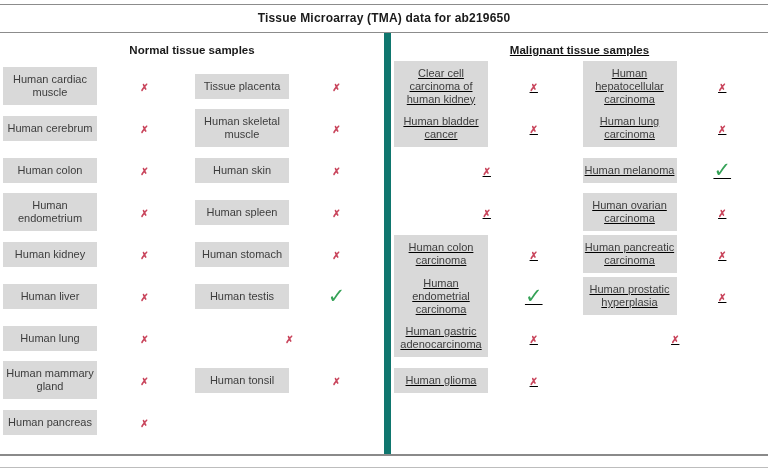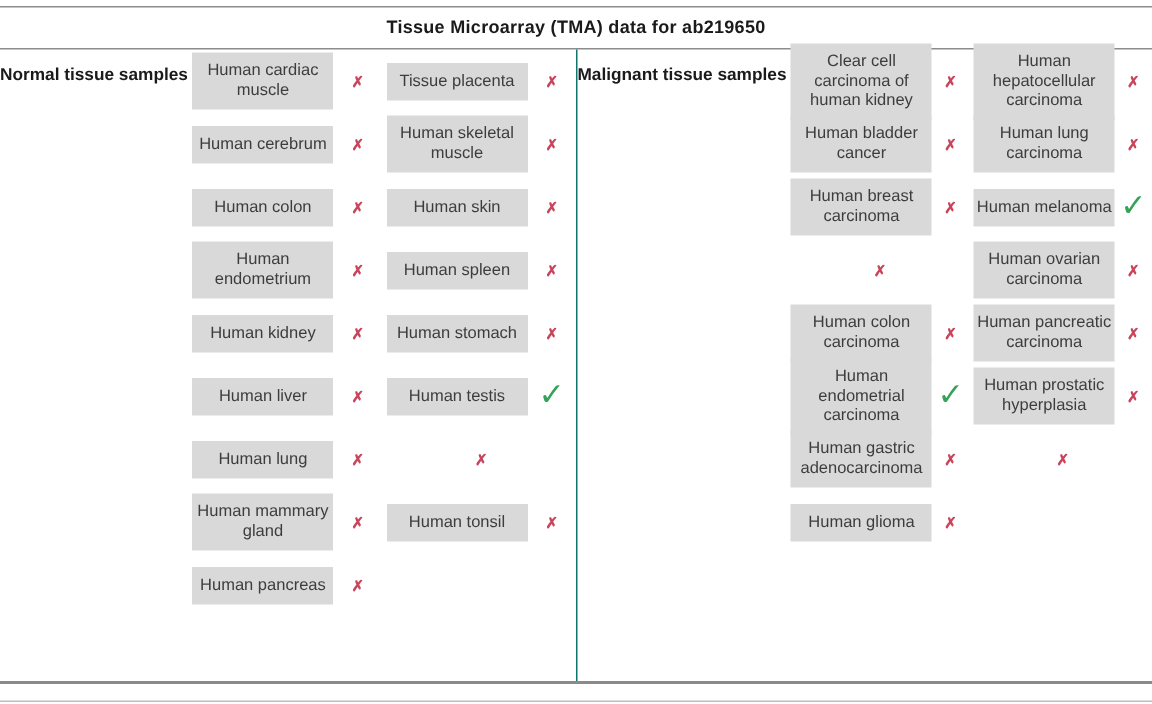--- a/index.html
+++ b/index.html
@@ -31,24 +31,25 @@
   }
   .content {
     flex: 1;
     display: flex;
     align-items: stretch;
   }
   .half {
     width: 384px;
     box-sizing: border-box;
     display: flex;
-    flex-direction: row;
+    flex-direction: column;
   }
   .half.right {
-    border-left: 1px solid #0f766e;
+    border-left: 7px solid #0f766e;
+    text-decoration: underline;
   }
   .section-header {
     text-align: center;
     font-size: 11.5px;
     font-weight: bold;
     color: #1a1a1a;
     margin: 11px 0 9px 0;
   }
   .cols {
     display: flex;
@@ -195,21 +196,20 @@
           <div class="col">
             <div class="row">
               <div class="cell">Clear cell carcinoma of human kidney</div>
               <div class="markzone"><span class="mark negative">✗</span></div>
             </div>
             <div class="row">
               <div class="cell">Human bladder cancer</div>
               <div class="markzone"><span class="mark negative">✗</span></div>
             </div>
             <div class="row">
-              <div class="cell">Human breast carcinoma</div>
               <div class="markzone"><span class="mark negative">✗</span></div>
             </div>
             <div class="row">
               <div class="markzone"><span class="mark negative">✗</span></div>
             </div>
             <div class="row">
               <div class="cell">Human colon carcinoma</div>
               <div class="markzone"><span class="mark negative">✗</span></div>
             </div>
             <div class="row">

